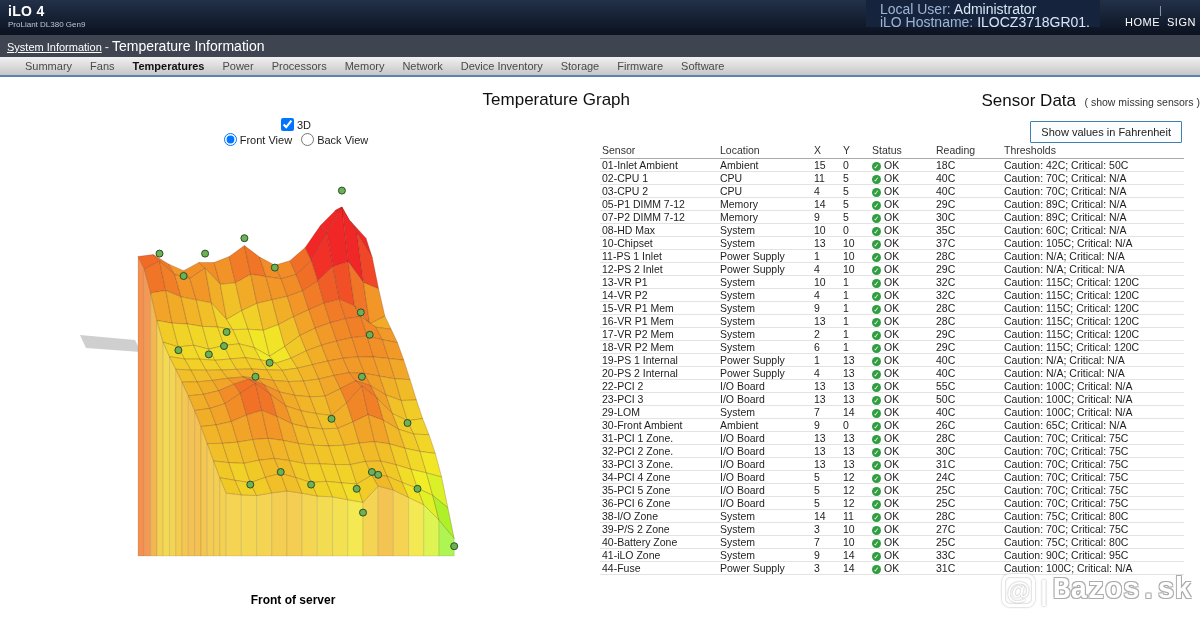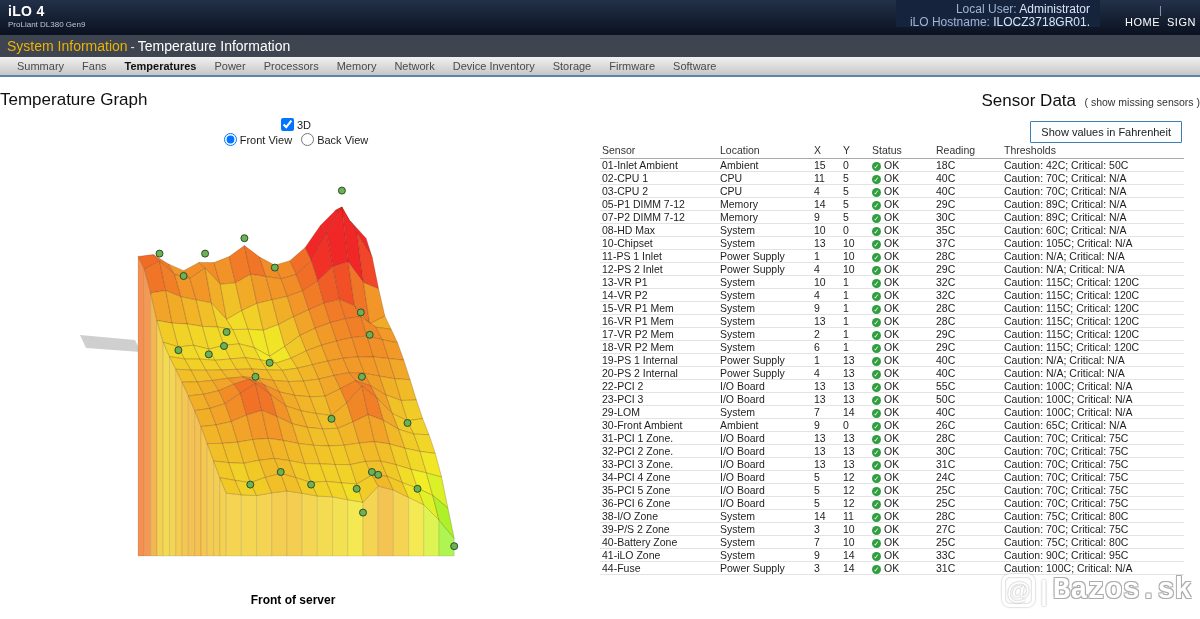--- a/index.html
+++ b/index.html
@@ -14,57 +14,57 @@
     position:relative; height:35px;
     background:linear-gradient(#223048,#0b1220);
     color:#fff;
   }
   .brand { position:absolute; left:8px; top:3px; }
   .app-name { font-size:14px; font-weight:bold; letter-spacing:.3px; }
   .model { font-size:8px; color:#b9c4d6; margin-top:1px; }
   .session-info {
     position:absolute; right:100px; top:0; height:27px;
     background:#15233c; padding:3px 10px 0 14px;
-    font-size:12px; line-height:13px; color:#d9e4f5; text-align:right;
+    font-size:14px; line-height:13px; color:#d9e4f5; text-align:left;
   }
   .si-label { color:#9fb4d4; }
   .top-link {
     position:absolute; top:16px; font-size:11px; color:#fff;
     letter-spacing:.5px; cursor:pointer; text-decoration:none; white-space:nowrap;
   }
   .home-link { left:1125px; }
   .top-sep { position:absolute; left:1159px; top:4px; color:#8fa2bf; font-size:11px; }
   .signout-link { left:1167px; }
 
   
   .breadcrumb-bar {
     height:22px; background:#3e4450; color:#fff;
     line-height:22px; padding-left:7px; white-space:nowrap;
   }
-  .bc-section { font-size:14px; color:#eab308; }
+  .bc-section { font-size:11px; color:#ffffff;text-decoration:underline; }
   .bc-sep { font-size:12.5px; color:#e6e9ee; margin:0 3px; }
   .bc-page { font-size:14px; color:#ffffff; }
 
   
   .tabbar {
     height:20px; background:linear-gradient(#f1f1f1,#c6c6c6);
     border-bottom:2px solid var(--tab-accent,#5b83ad);
-    display:flex; align-items:center; padding-left:8px;
+    display:flex; align-items:center; padding-left:16px;
     font-size:11px; color:#4a4a4a;
   }
   .tab { padding:0 9px; cursor:pointer; white-space:nowrap; }
   .tab.active { color:#101010; font-weight:bold; }
 
   
   .content { display:flex; height:544px; }
   .graph-panel { width:600px; position:relative; }
   .sensor-panel { width:600px; position:relative; }
 
   h2.panel-title { font-size:17px; font-weight:normal; color:#101010; margin:0; }
-  .graph-panel h2.panel-title { text-align:left; width:586px; margin-top:13px; }
+  .graph-panel h2.panel-title { text-align:right; width:586px; margin-top:13px;margin-left:44px; }
 
   .graph-controls { width:586px; text-align:center; font-size:11px; color:#1b1b1b; margin-top:8px; }
   .graph-controls .row2 { margin-top:2px; }
   .graph-controls input { vertical-align:-2px; margin:0 3px 0 6px; }
 
   #surface { display:block; margin:6px 0 0 55px; }
 
   .graph-caption {
     position:absolute; bottom:14px; width:586px; text-align:center;
     font-size:12px; font-weight:bold; color:#000;

